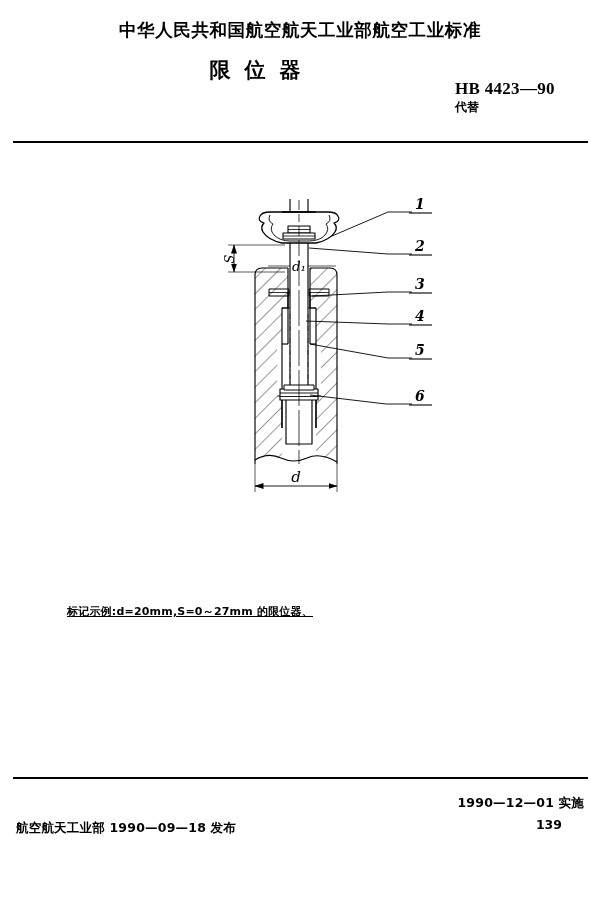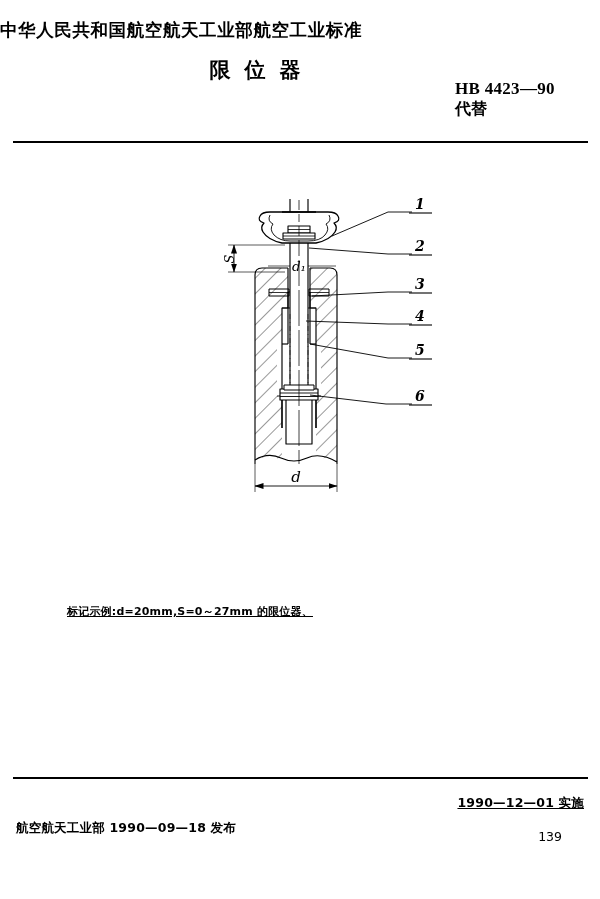--- a/index.html
+++ b/index.html
@@ -22,21 +22,21 @@
     width: 600px;
     height: 899px;
   }
 
   
   .doc-header {
     position: absolute;
     top: 18px;
     left: 0;
     width: 600px;
-    text-align: left;
+    text-align: center;
     font-size: 17.5px;
     font-weight: bold;
     letter-spacing: 0.6px;
     white-space: nowrap;
   }
 
   .doc-title {
     position: absolute;
     top: 56px;
     left: 140px;
@@ -56,21 +56,21 @@
     font-weight: bold;
     letter-spacing: 0.3px;
     white-space: nowrap;
     font-family: Liberation Serif, serif;
   }
 
   .std-replace {
     position: absolute;
     top: 99px;
     left: 455px;
-    font-size: 16px;
+    font-size: 12px;
     font-weight: bold;
   }
 
   .rule-top {
     position: absolute;
     top: 141px;
     left: 13px;
     width: 575px;
     height: 2px;
     background: #000;
@@ -127,29 +127,27 @@
     white-space: nowrap;
   }
   .footer-right {
     position: absolute;
     top: 795px;
     right: 16px;
     font-size: 12.5px;
     font-weight: bold;
     letter-spacing: 0.2px;
     white-space: nowrap;
-    text-decoration: underline;
   }
   .page-number {
     position: absolute;
     top: 817px;
     right: 38px;
     font-size: 12.5px;
-    font-weight: normal;
-    margin-top: 12px;
+    font-weight: bold;
   }
 </style>
 </head>
 <body>
 
 <div class="page">
 
   <div class="doc-header">中华人民共和国航空航天工业部航空工业标准</div>
 
   <div class="doc-title">限位器</div>

